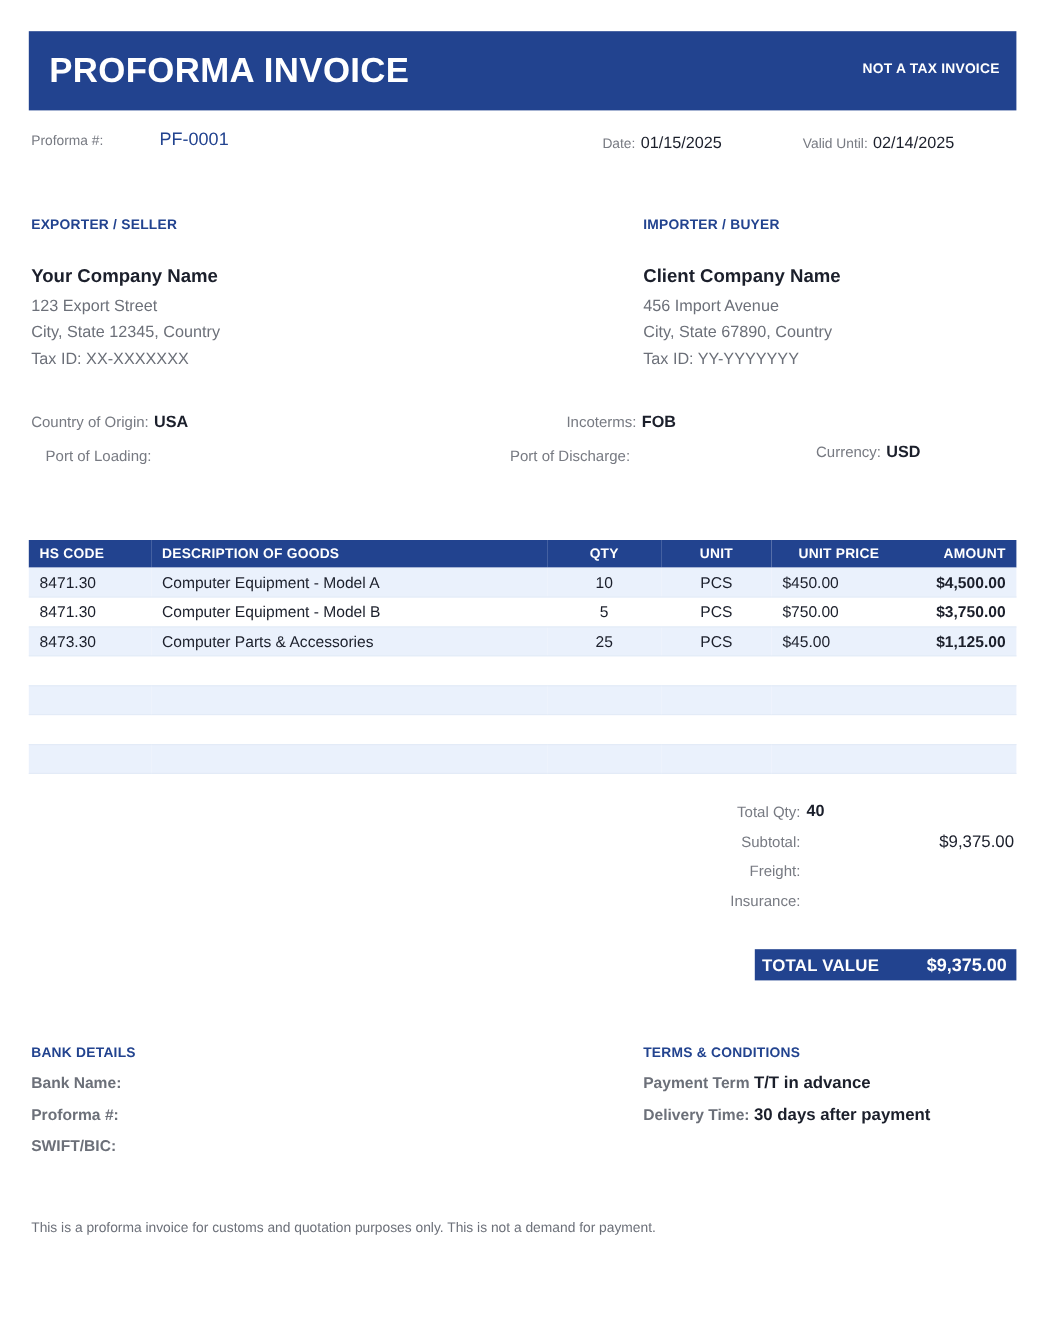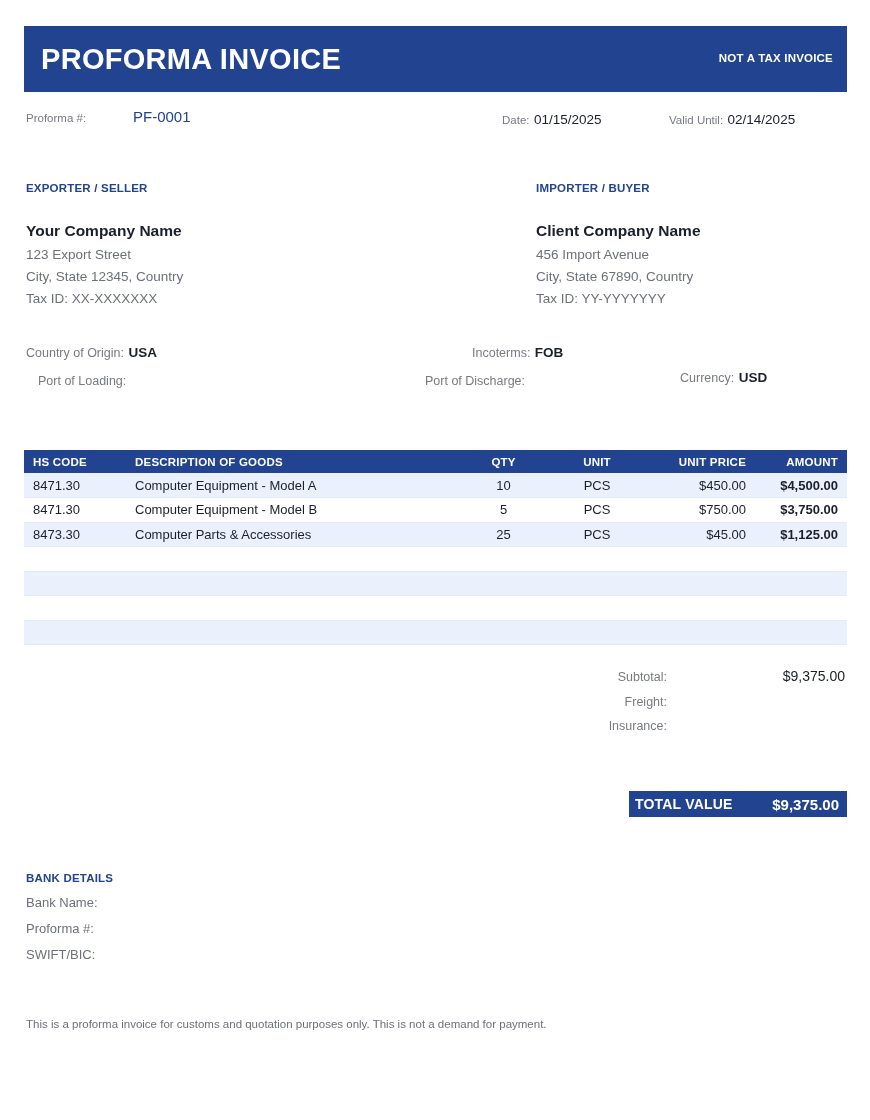--- a/index.html
+++ b/index.html
@@ -173,21 +173,21 @@
     color: #1b1f2b;
     height: 24.5px;
     padding: 0 9px;
     box-sizing: border-box;
     border-bottom: 1px solid #e3ebf7;
   }
   .col-hs    { width: 102px; text-align: left; }
   .col-desc  { width: 330px; text-align: left; }
   .col-qty   { width: 95px;  text-align: center; }
   .col-unit  { width: 92px;  text-align: center; }
-  .col-price { width: 112px; text-align: right; }
+  .col-price { width: 112px; }
   .col-amt   { width: 92px;  text-align: right; }
   .items tbody tr:nth-child(odd) td { background: #eaf1fc; }
   .items tbody tr:nth-child(even) td { background: #ffffff; }
   .amt-cell { font-weight: bold; }
 
   
   .totals {
     position: absolute;
     left: 430px;
     top: 668px;
@@ -255,20 +255,21 @@
   .terms {
     position: absolute;
     left: 536px;
     top: 872px;
     width: 330px;
   }
   .info-line {
     margin-top: 10px;
     font-size: 13px;
     color: #6c7079;
+    font-weight: bold;
   }
   .info-line .kv {
     color: #1b1f2b;
     font-size: 14px;
   }
 
   
   .footer-note {
     position: absolute;
     left: 26px;
@@ -408,20 +409,24 @@
         <td class="col-qty"></td>
         <td class="col-unit"></td>
         <td class="col-price"></td>
         <td class="col-amt amt-cell"></td>
       </tr>
     </tbody>
   </table>
 
   <div class="totals">
     <div class="total-line">
+      <span class="tl-label">Total Qty:</span>
+      <span class="tl-value bold">40</span>
+    </div>
+    <div class="total-line">
       <span class="tl-label">Subtotal:</span>
       <span class="tl-value money">$9,375.00</span>
     </div>
     <div class="total-line">
       <span class="tl-label">Freight:</span>
       <span class="tl-value money"></span>
     </div>
     <div class="total-line">
       <span class="tl-label">Insurance:</span>
       <span class="tl-value money"></span>
@@ -442,16 +447,27 @@
     <div class="info-line">
       <span>Proforma #:</span>
       <span class="kv"></span>
     </div>
     <div class="info-line">
       <span>SWIFT/BIC:</span>
       <span class="kv"></span>
     </div>
   </div>
 
+  <div class="terms">
+    <div class="section-heading">TERMS &amp; CONDITIONS</div>
+    <div class="info-line">
+      <span>Payment Term</span>
+      <span class="kv">T/T in advance</span>
+    </div>
+    <div class="info-line">
+      <span>Delivery Time:</span>
+      <span class="kv">30 days after payment</span>
+    </div>
+  </div>
 
   <div class="footer-note">This is a proforma invoice for customs and quotation purposes only. This is not a demand for payment.</div>
 
 </div>
 
 </body></html>

